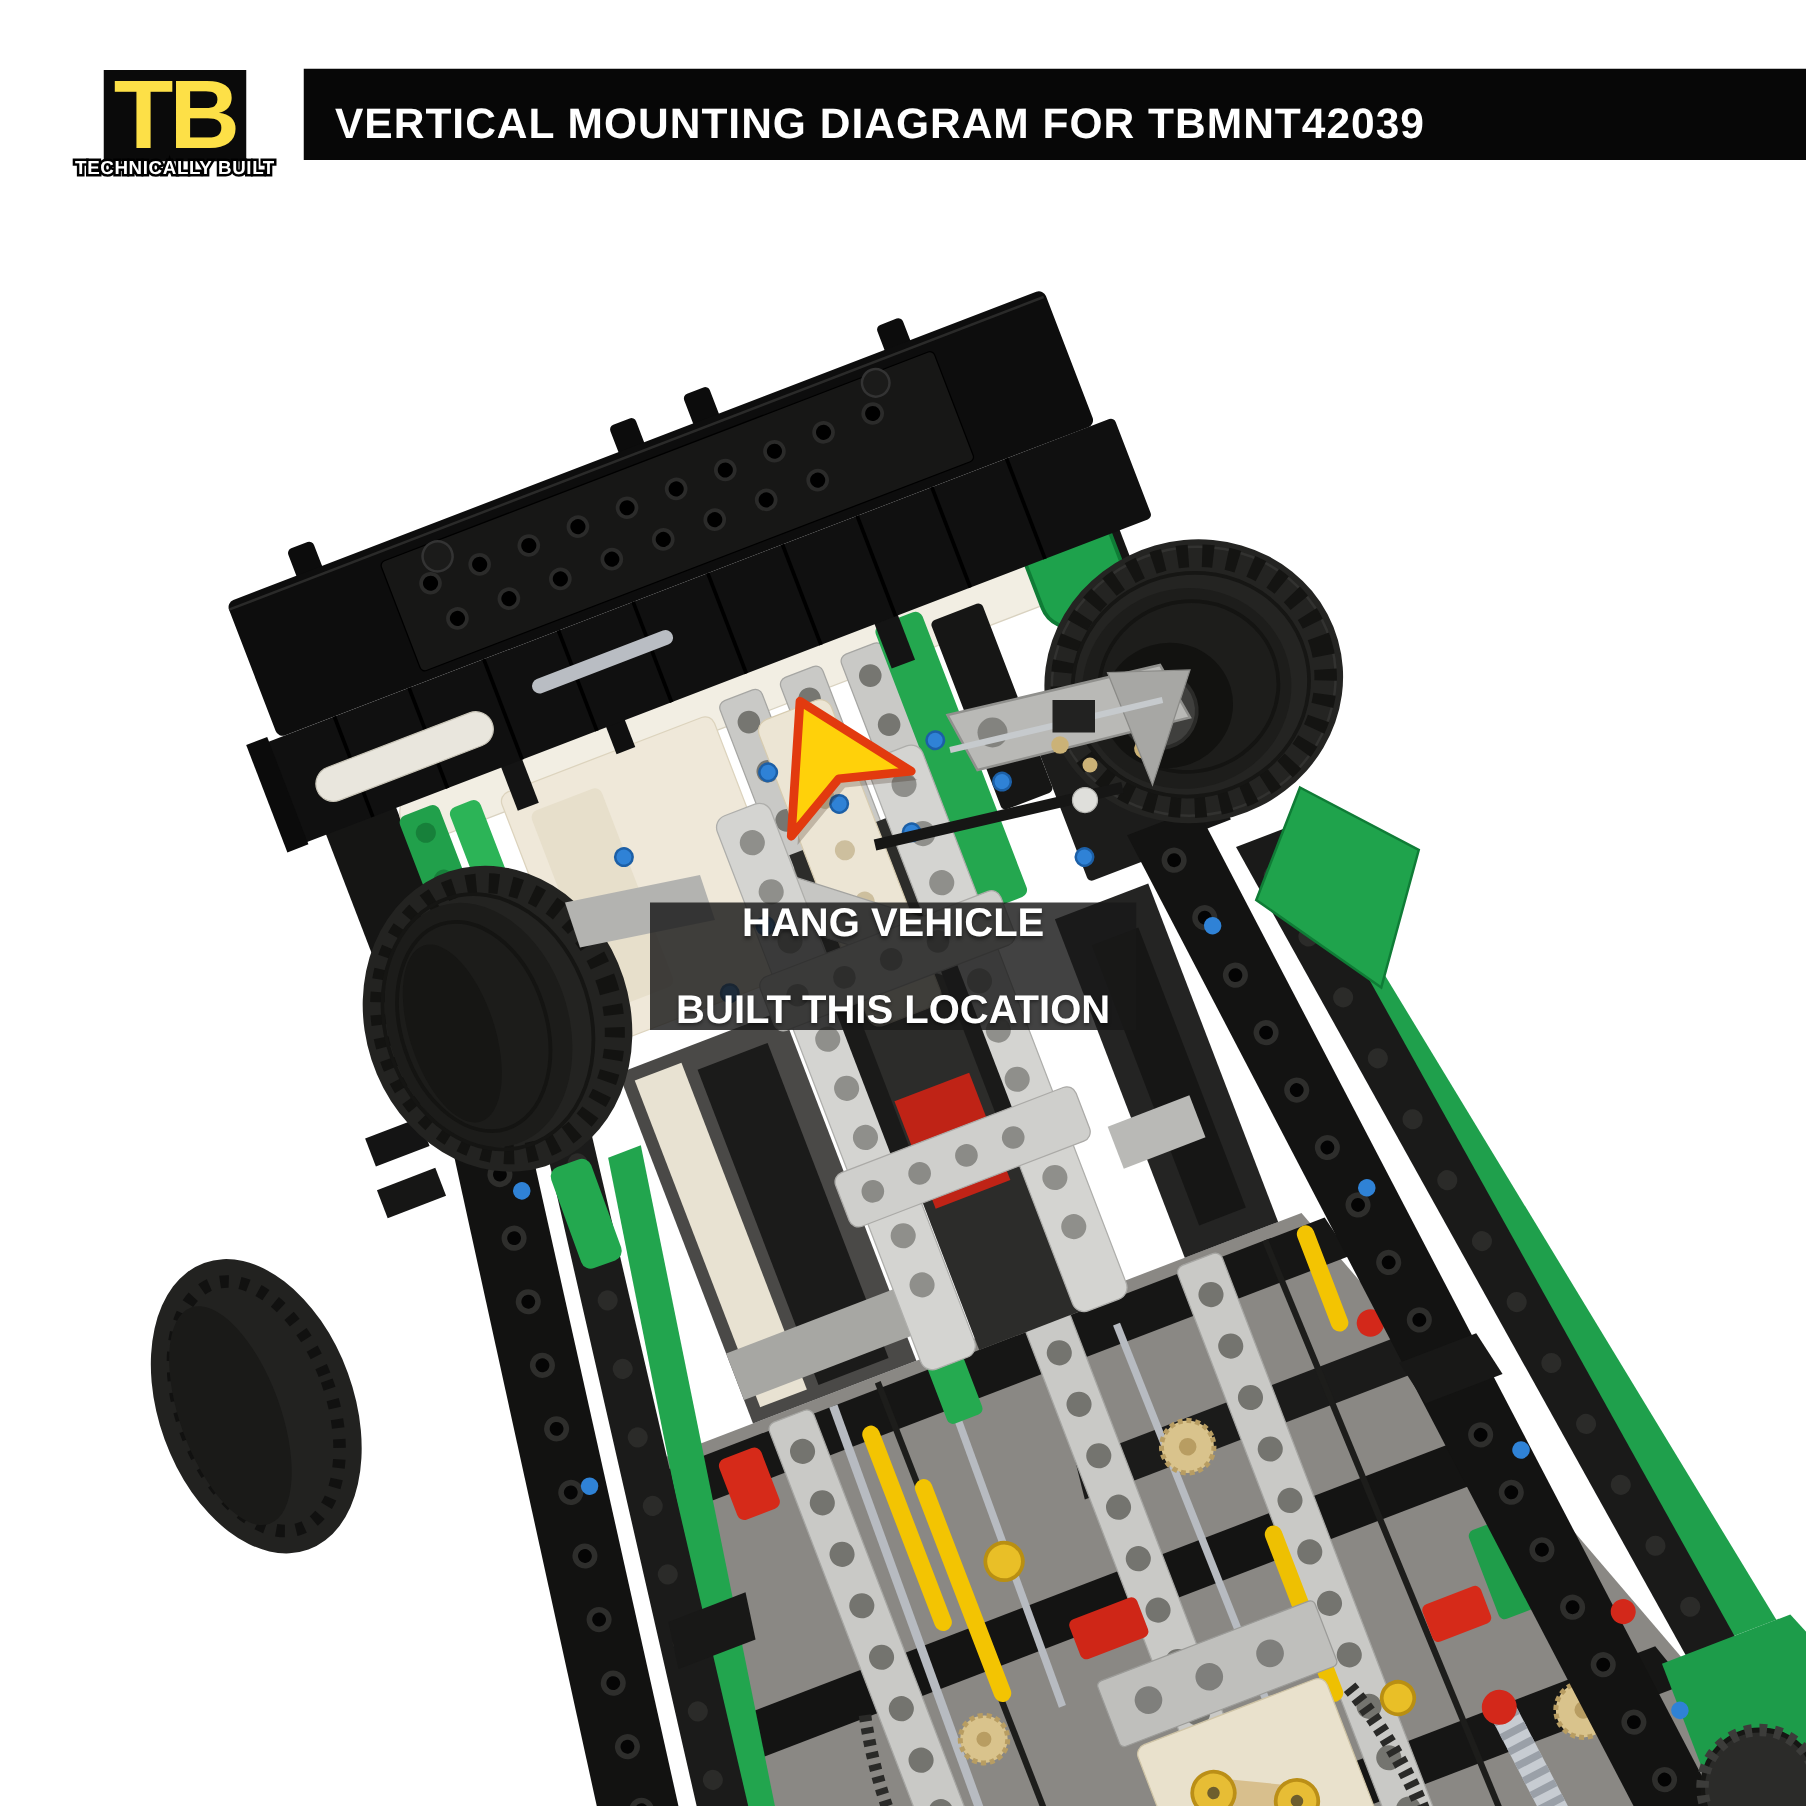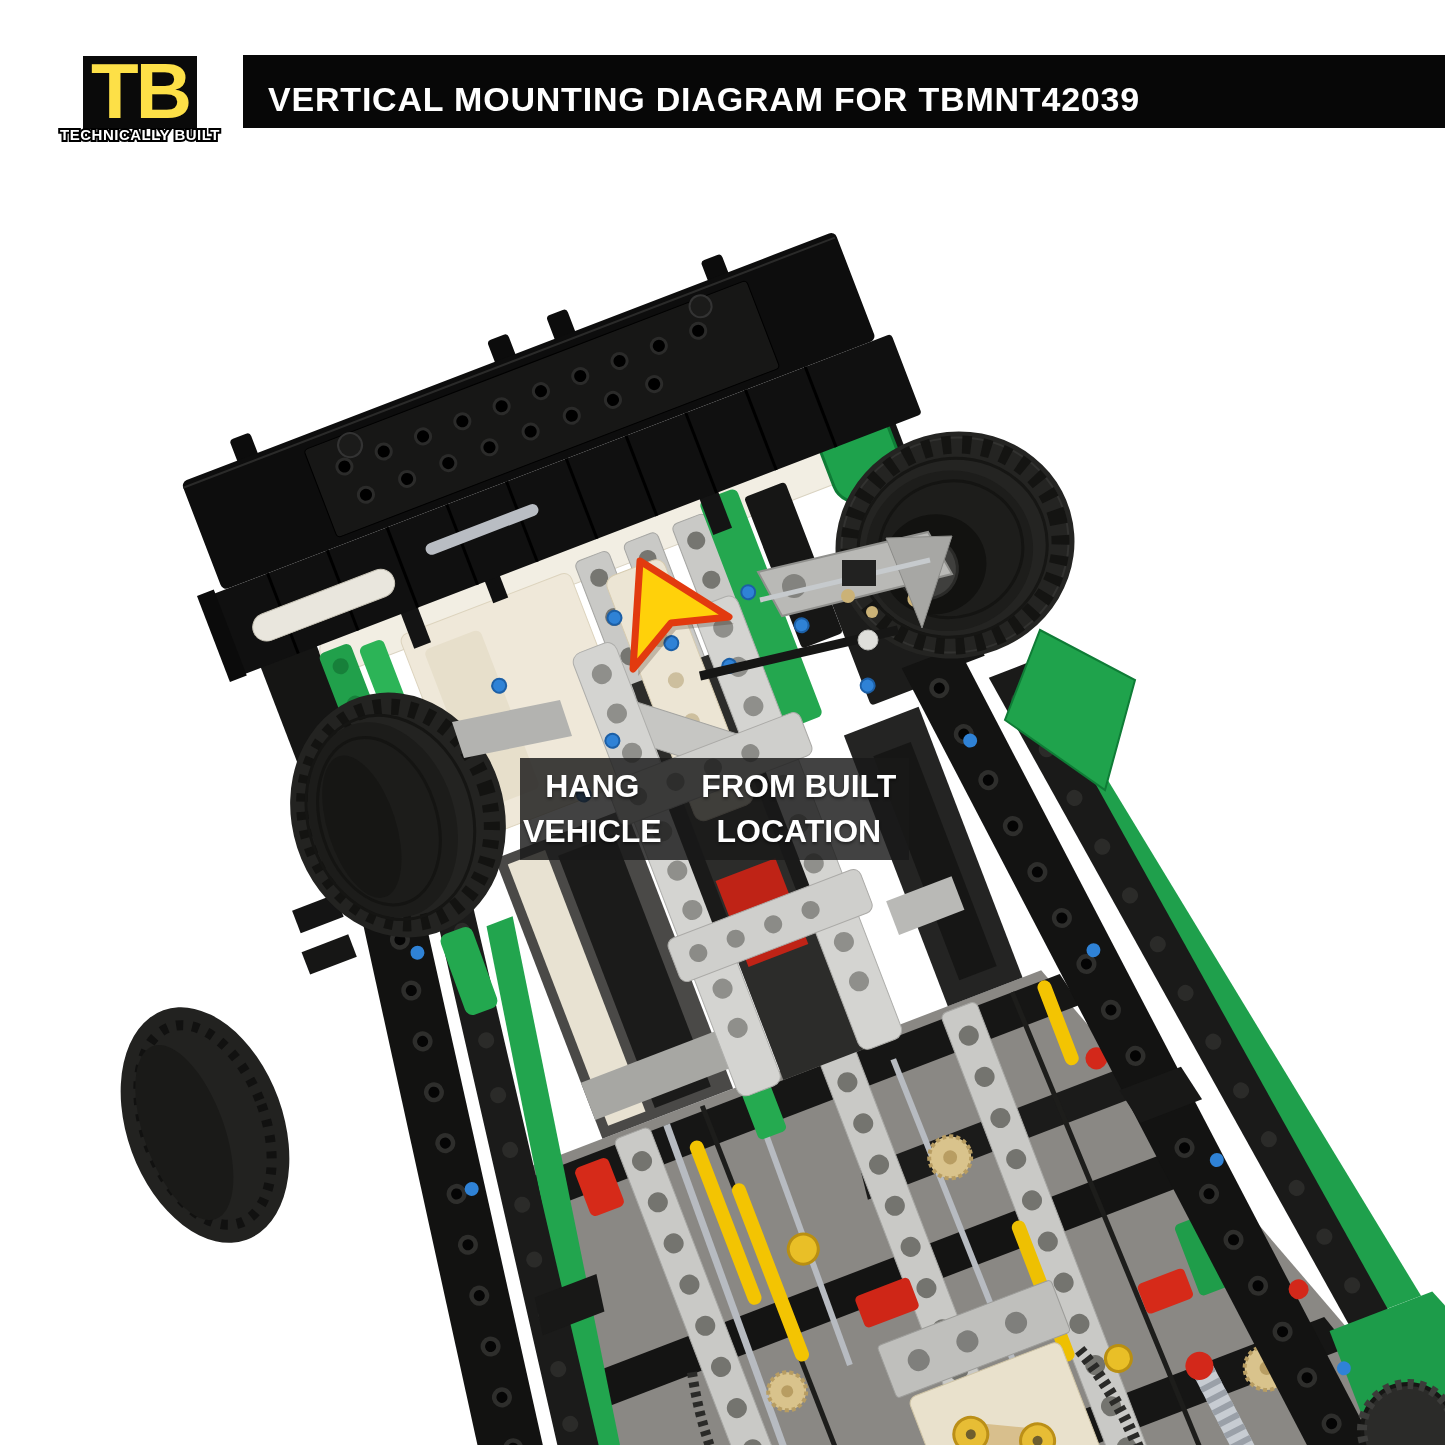--- a/index.html
+++ b/index.html
@@ -20,23 +20,23 @@
     -webkit-text-stroke:4px #000;paint-order:stroke fill;
   }
   .banner{
     position:absolute;left:243px;top:55px;right:0;height:73px;background:#070707;
     display:flex;align-items:center;padding-left:25px;box-sizing:border-box;z-index:3;
   }
   .banner-title{
     color:#ffffff;font-weight:bold;font-size:34px;letter-spacing:0.8px;white-space:nowrap;margin-top:16px;
   }
   .hang-label{
-    position:absolute;left:520px;top:758px;width:389px;height:102px;z-index:4;
+    position:absolute;left:520px;top:722px;width:389px;height:102px;z-index:4;
     background:rgba(24,24,24,0.82);
-    display:flex;flex-direction:row;align-items:center;justify-content:center;
+    display:flex;flex-direction:column;align-items:center;justify-content:center;
     color:#fff;font-weight:bold;font-size:32px;line-height:1.42;text-align:center;
     text-shadow:0 2px 3px rgba(0,0,0,0.45);
     gap:24px;
   }
 </style>
 </head>
 <body>
 
 <div class="page">
 
@@ -293,16 +293,16 @@
     <span class="logo-initials">TB</span>
   </div>
   <div class="logo-subtitle">TECHNICALLY BUILT</div>
 
   <div class="banner">
     <span class="banner-title">VERTICAL MOUNTING DIAGRAM FOR TBMNT42039</span>
   </div>
 
   <div class="hang-label">
     <span>HANG VEHICLE</span>
-    <span>FROM BUILT LOCATION</span>
+    <span>BUILT THIS LOCATION</span>
   </div>
 
 </div>
 
 </body></html>

